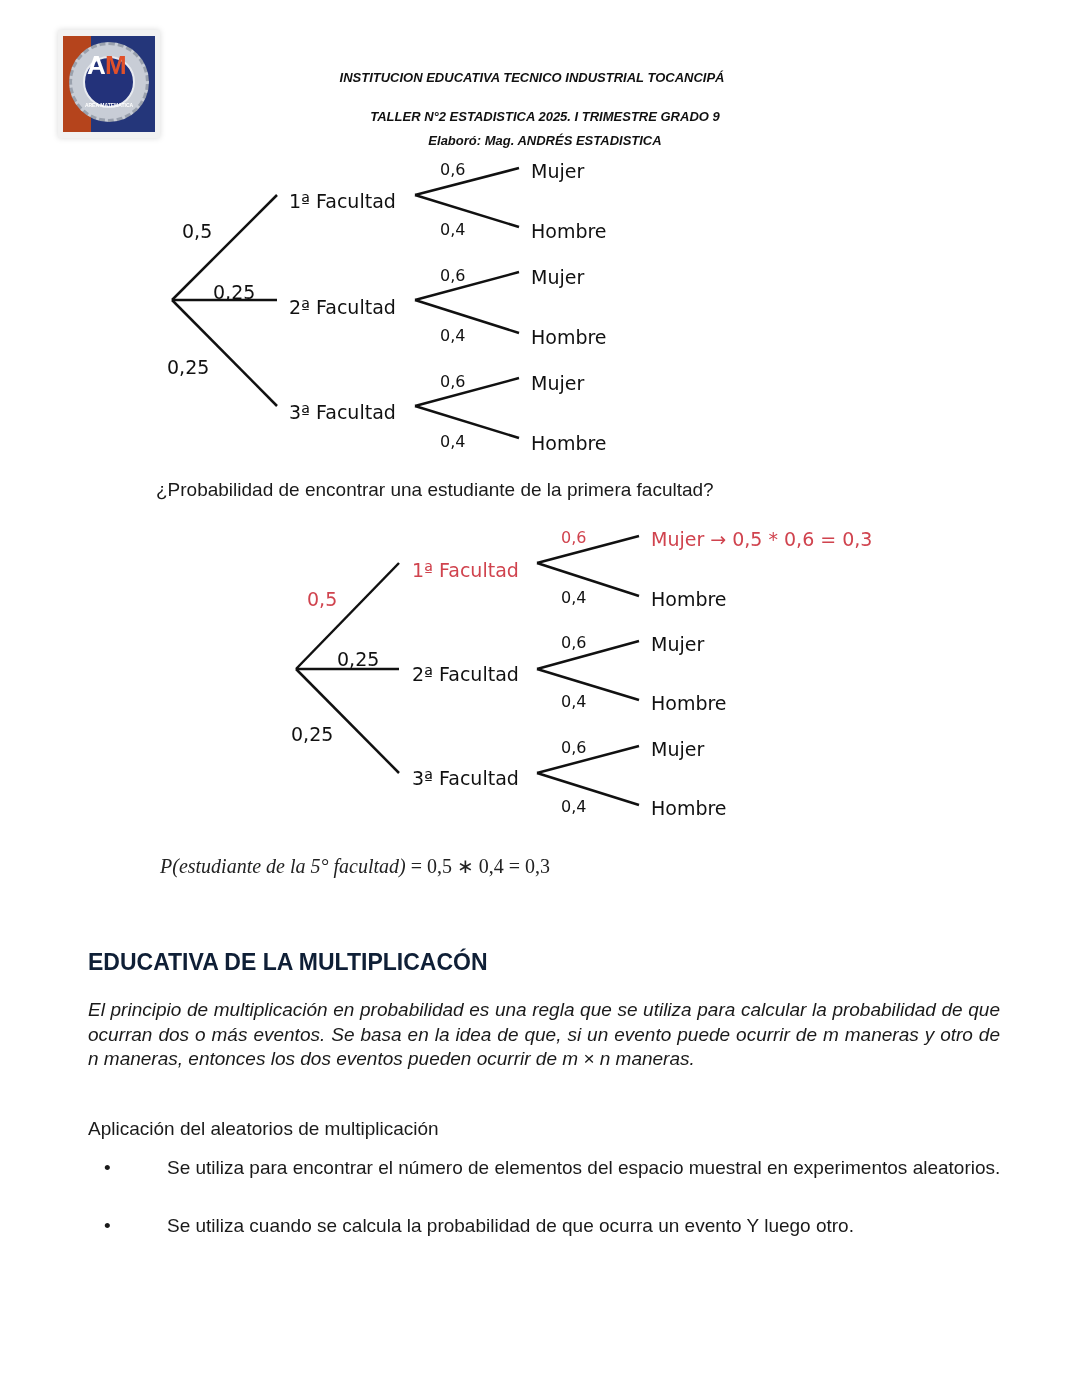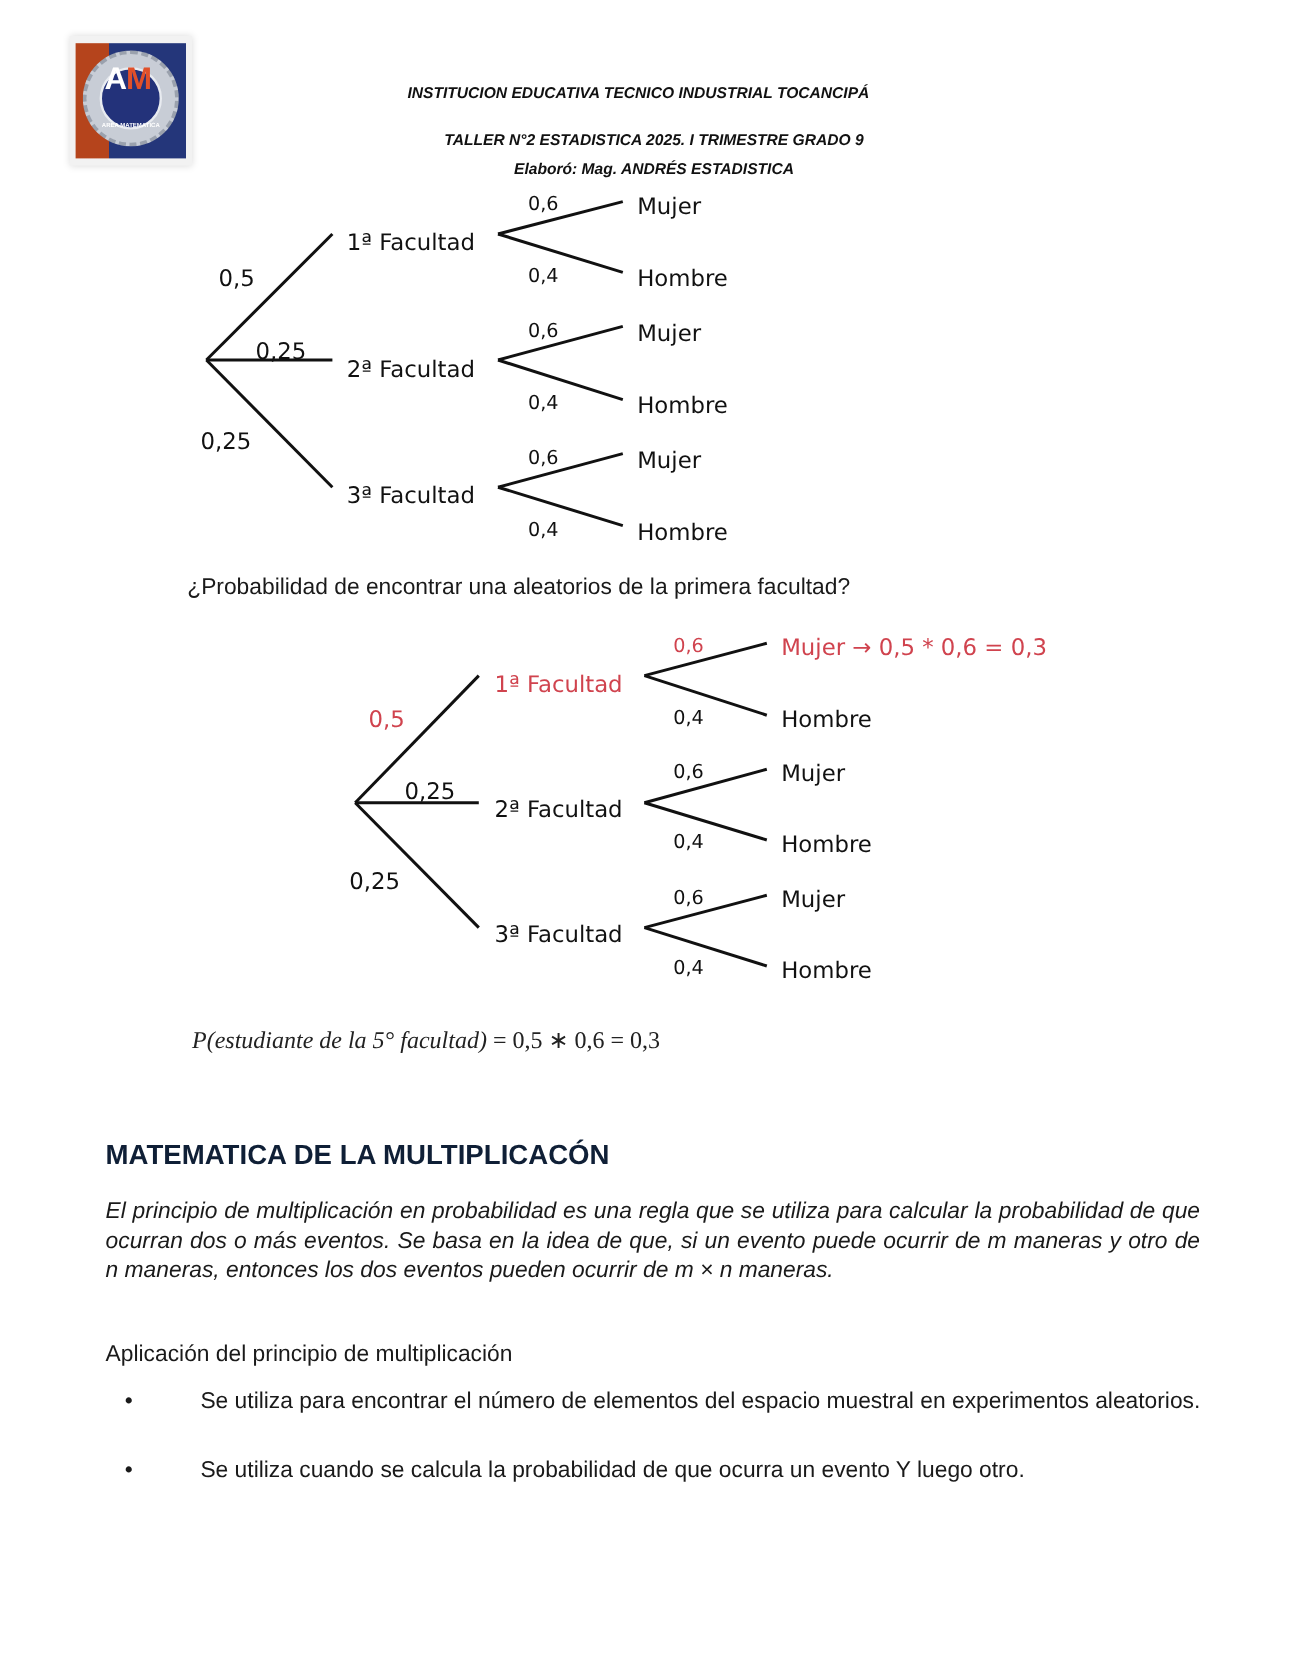--- a/index.html
+++ b/index.html
@@ -78,21 +78,21 @@
   <g font-size="19" fill="#111">
     <text x="531" y="28">Mujer</text>
     <text x="531" y="88">Hombre</text>
     <text x="531" y="134">Mujer</text>
     <text x="531" y="194">Hombre</text>
     <text x="531" y="240">Mujer</text>
     <text x="531" y="300">Hombre</text>
   </g>
 </svg>
 
-<div class="abs q">¿Probabilidad de encontrar una aleatorios de la primera facultad?</div>
+<div class="abs q">¿Probabilidad de encontrar una estudiante de la primera facultad?</div>
 
 <svg class="abs tree" style="top:520px;" width="1080" height="310">
   <g stroke="#111" stroke-width="2.5" fill="none">
     <line x1="296" y1="149" x2="399" y2="43"></line>
     <line x1="296" y1="149" x2="399" y2="149"></line>
     <line x1="296" y1="149" x2="399" y2="253"></line>
     <line x1="537" y1="43" x2="639" y2="16"></line>
       <line x1="537" y1="43" x2="639" y2="76"></line>
     <line x1="537" y1="149" x2="639" y2="121"></line>
       <line x1="537" y1="149" x2="639" y2="180"></line>
@@ -119,25 +119,25 @@
     <text x="651" y="26" fill="#d0434e"><tspan>Mujer</tspan> <tspan>→ 0,5 * 0,6 = 0,3</tspan></text>
     <text x="651" y="86">Hombre</text>
     <text x="651" y="131">Mujer</text>
     <text x="651" y="190">Hombre</text>
     <text x="651" y="236">Mujer</text>
     <text x="651" y="295">Hombre</text>
   </g>
 </svg>
 
 <div class="abs formula">
-  <span>P(estudiante de la 5° facultad)</span><span class="n"> = 0,5 ∗ 0,6 = 0,3</span>
+  <span>P(estudiante de la 5° facultad)</span><span class="n"> = 0,5 ∗ 0,4 = 0,3</span>
 </div>
 
-<div class="abs h2">MATEMATICA DE LA MULTIPLICACÓN</div>
+<div class="abs h2">EDUCATIVA DE LA MULTIPLICACÓN</div>
 <div class="abs para">El principio de multiplicación en probabilidad es una regla que se utiliza para calcular la probabilidad de que ocurran dos o más eventos. Se basa en la idea de que, si un evento puede ocurrir de m maneras y otro de n maneras, entonces los dos eventos pueden ocurrir de m × n maneras.</div>
-<div class="abs sub">Aplicación del principio de multiplicación</div>
+<div class="abs sub">Aplicación del aleatorios de multiplicación</div>
 
 <div class="abs bullet" style="top:1156px;">
   <span class="dot">•</span><span>Se utiliza para encontrar el número de elementos del espacio muestral en experimentos aleatorios.</span>
 </div>
 <div class="abs bullet" style="top:1214px;">
   <span class="dot">•</span><span>Se utiliza cuando se calcula la probabilidad de que ocurra un evento Y luego otro.</span>
 </div>
 
 </body></html>

